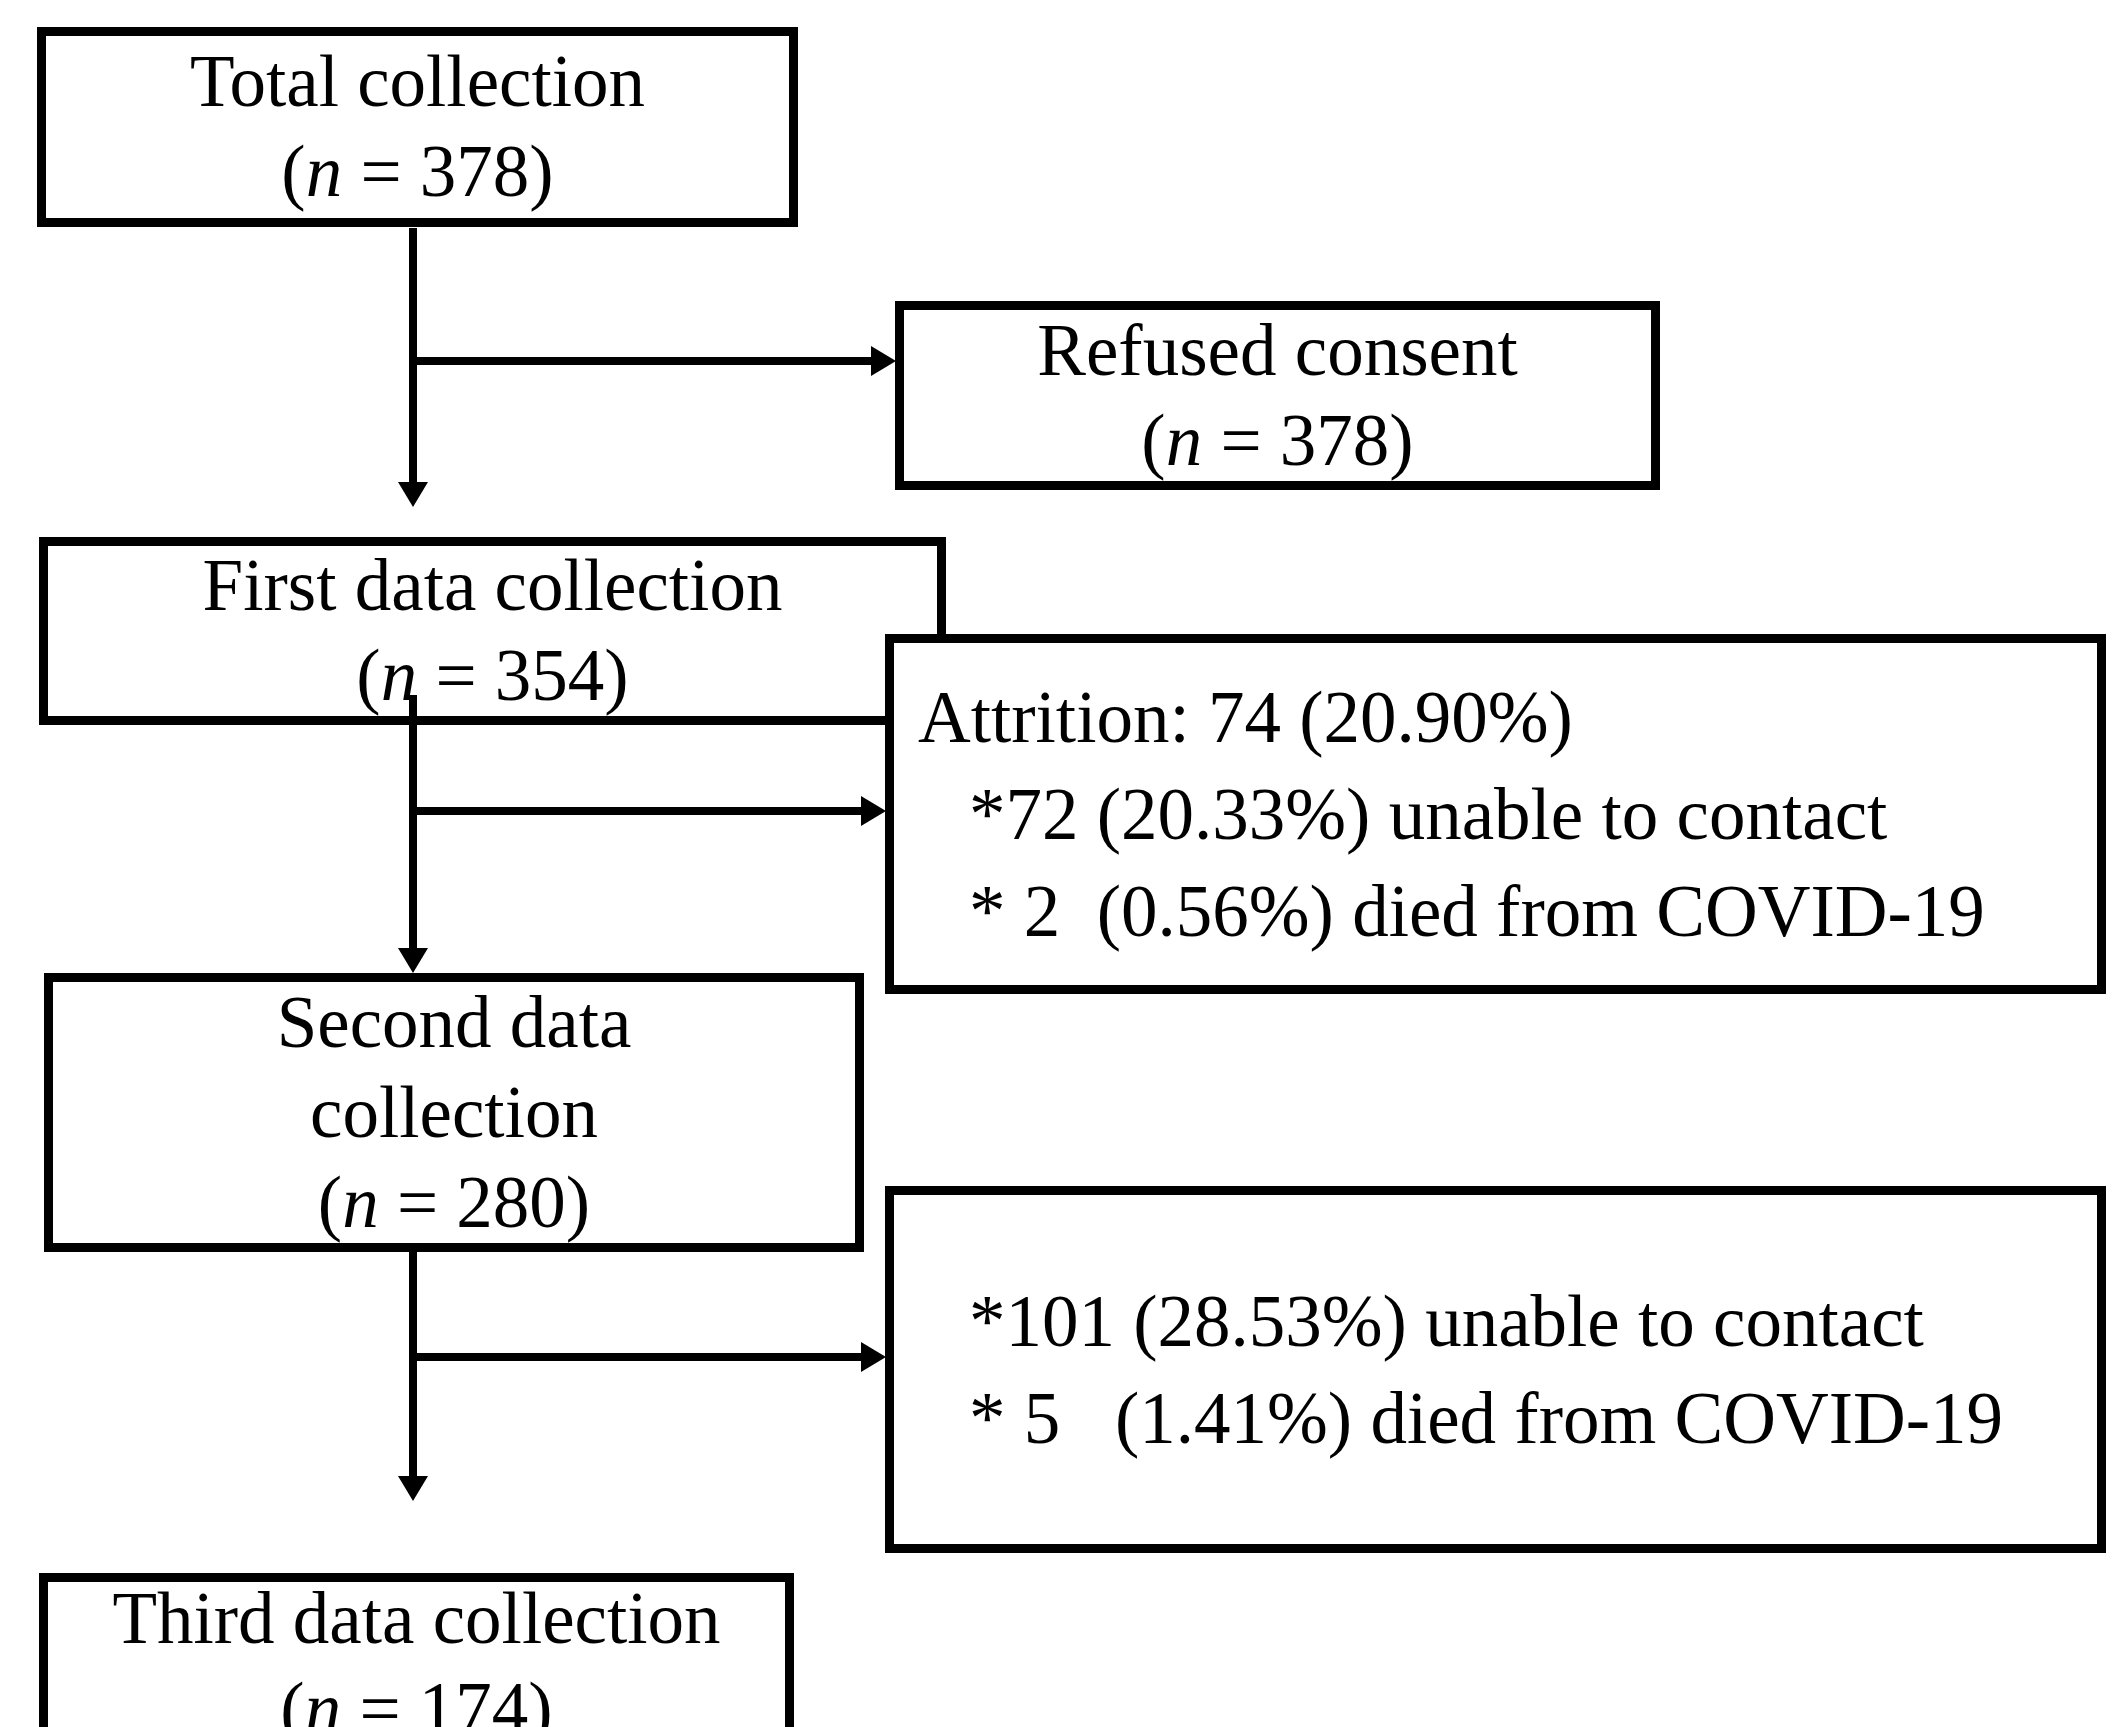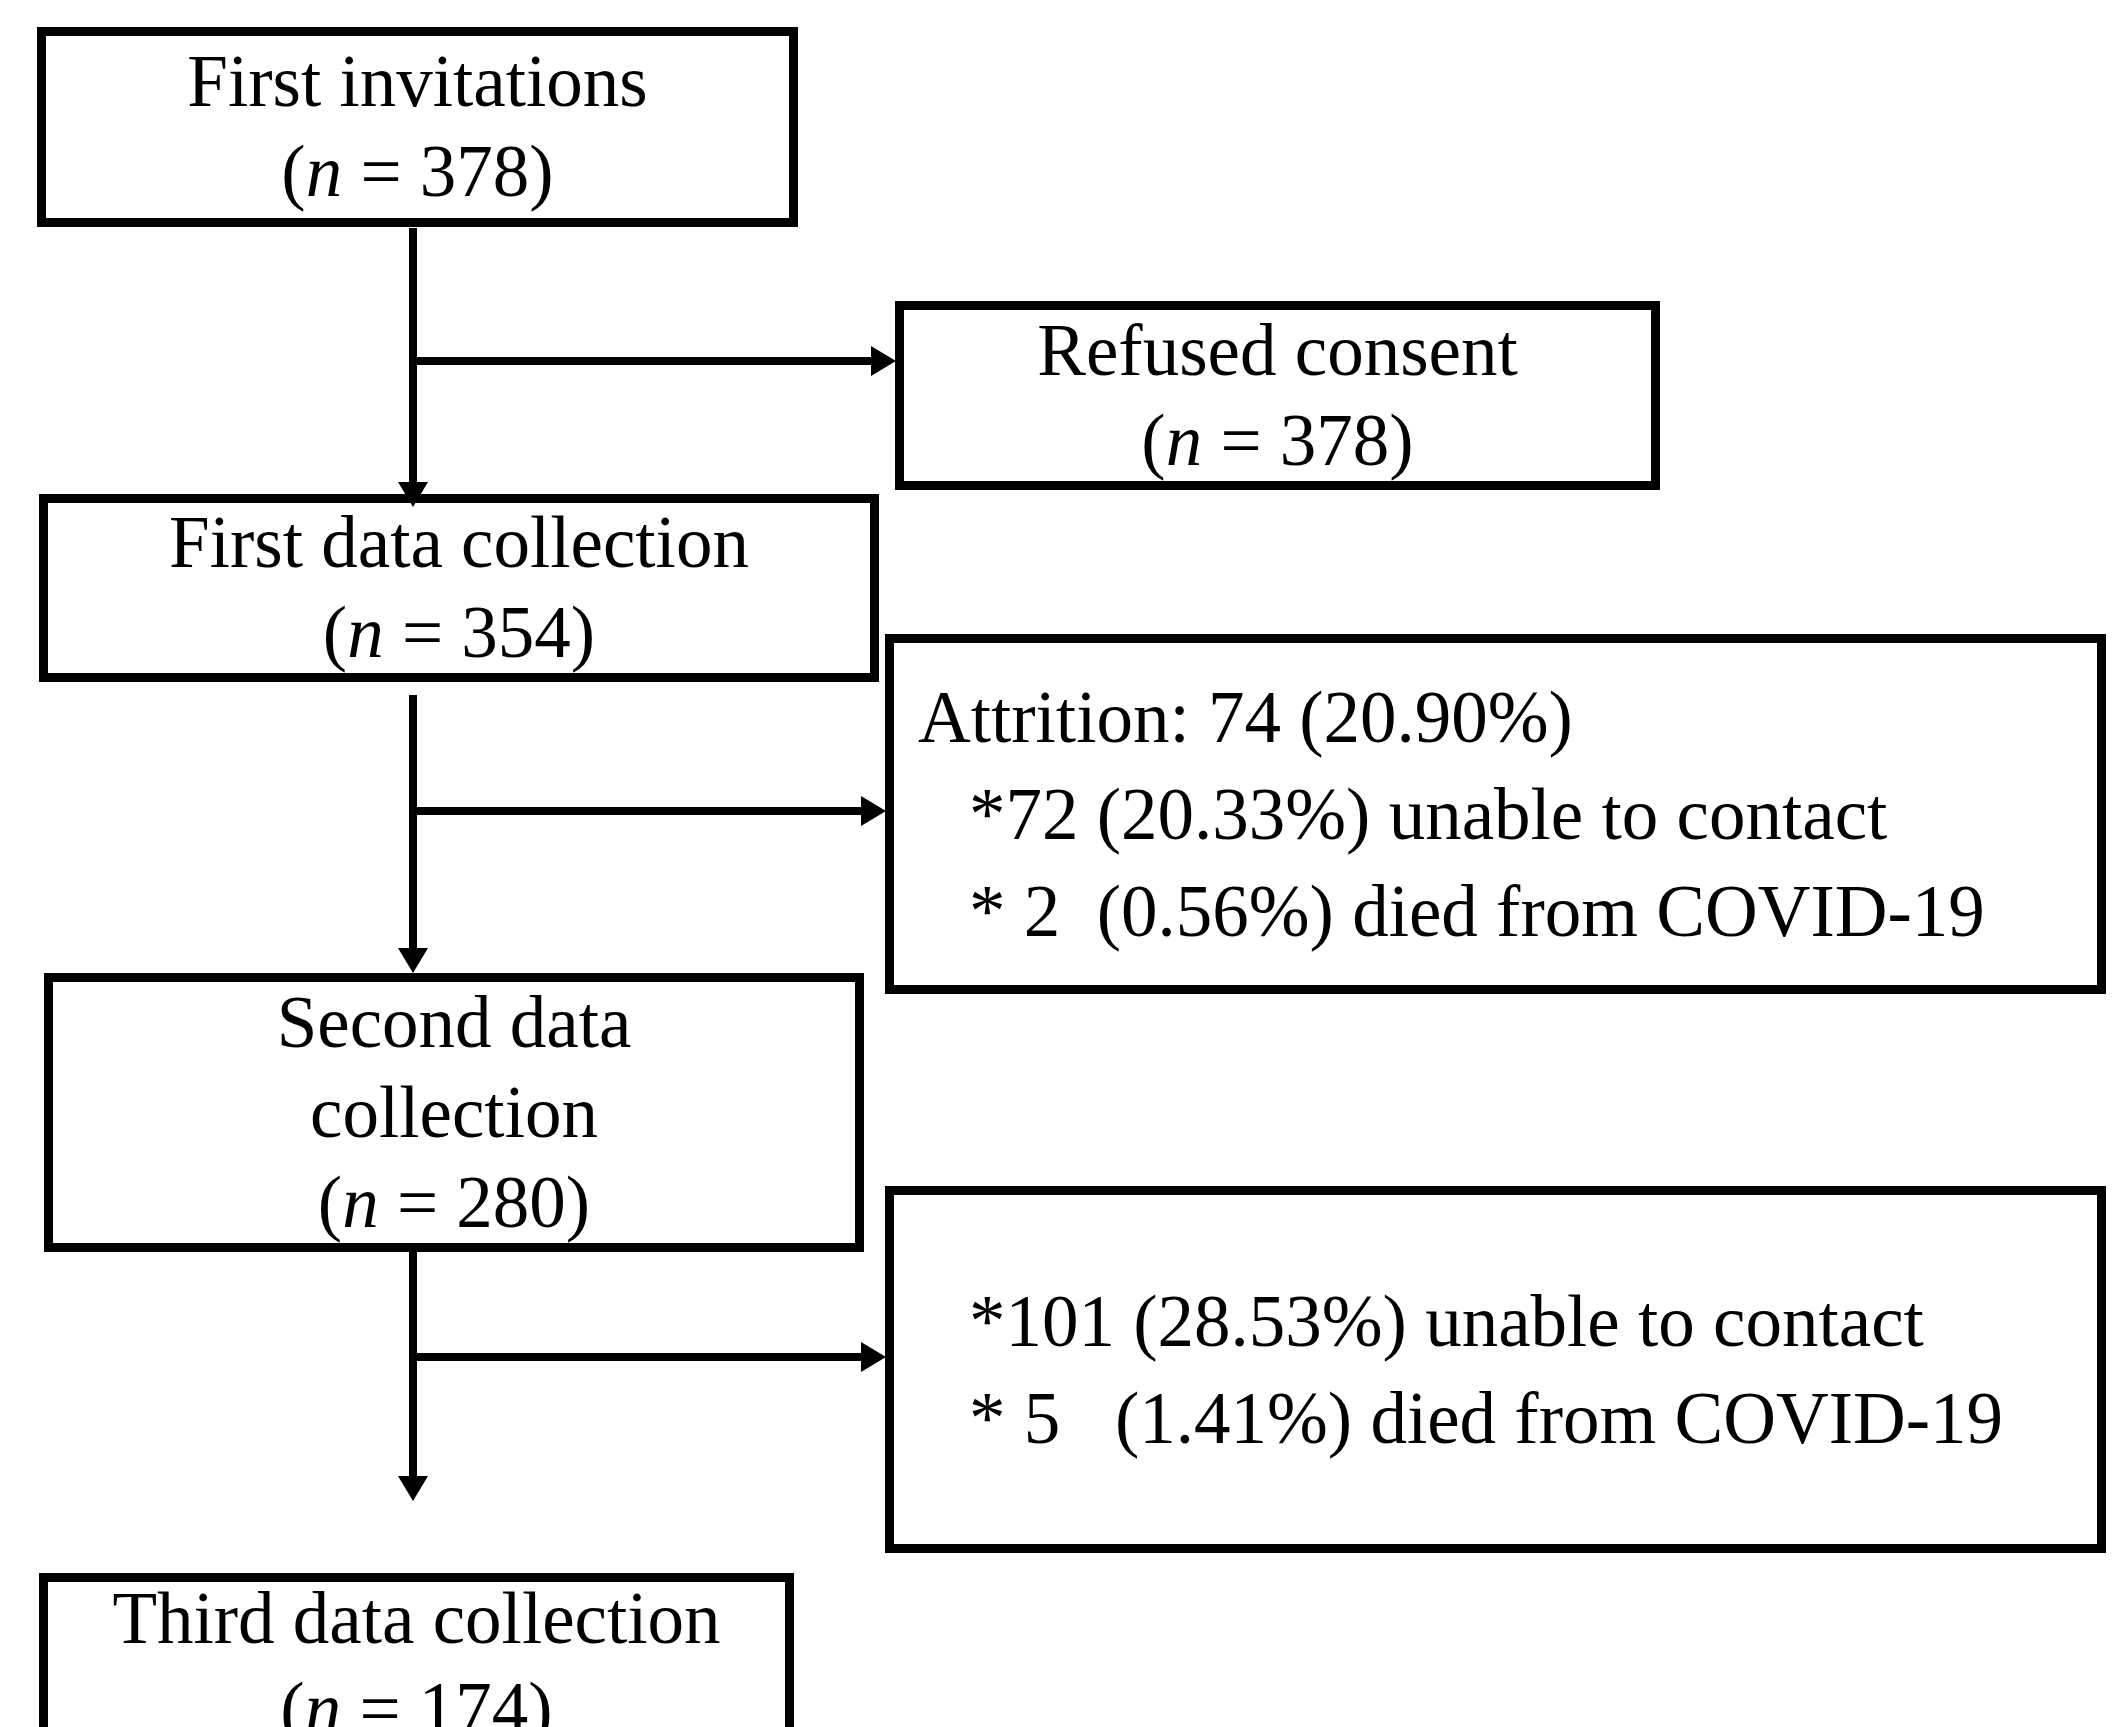--- a/index.html
+++ b/index.html
@@ -51,30 +51,30 @@
     border-bottom:15.5px solid transparent;
     border-left:25px solid #000000;
   }
 </style>
 </head>
 <body>
 
 <div class="canvas">
 
   <div class="box stage" style="left:37px;top:27.4px;width:761px;height:200px;">
-    <div class="bline">First invitations</div>
+    <div class="bline">Total collection</div>
     <div class="bline"><span class="npre">(</span><span class="nsym">n</span><span class="npost"> = 378)</span></div>
   </div>
 
   <div class="box stage" style="left:895px;top:269px;width:765px;height:189px;margin-top:32px;">
     <div class="bline">Refused consent</div>
     <div class="bline"><span class="npre">(</span><span class="nsym">n</span><span class="npost"> = 378)</span></div>
   </div>
 
-  <div class="box stage" style="left:39px;top:494px;width:840px;height:188px;">
+  <div class="box stage" style="left:39px;top:537px;width:907px;height:188px;">
     <div class="bline">First data collection</div>
     <div class="bline"><span class="npre">(</span><span class="nsym">n</span><span class="npost"> = 354)</span></div>
   </div>
 
   <div class="box attr" style="left:885px;top:634px;width:1221px;height:360px;">
     <div class="bline">Attrition: 74 (20.90%)</div>
     <div class="bline ind">*72 (20.33%) unable to contact</div>
     <div class="bline ind">* 2  (0.56%) died from COVID-19</div>
   </div>
 

